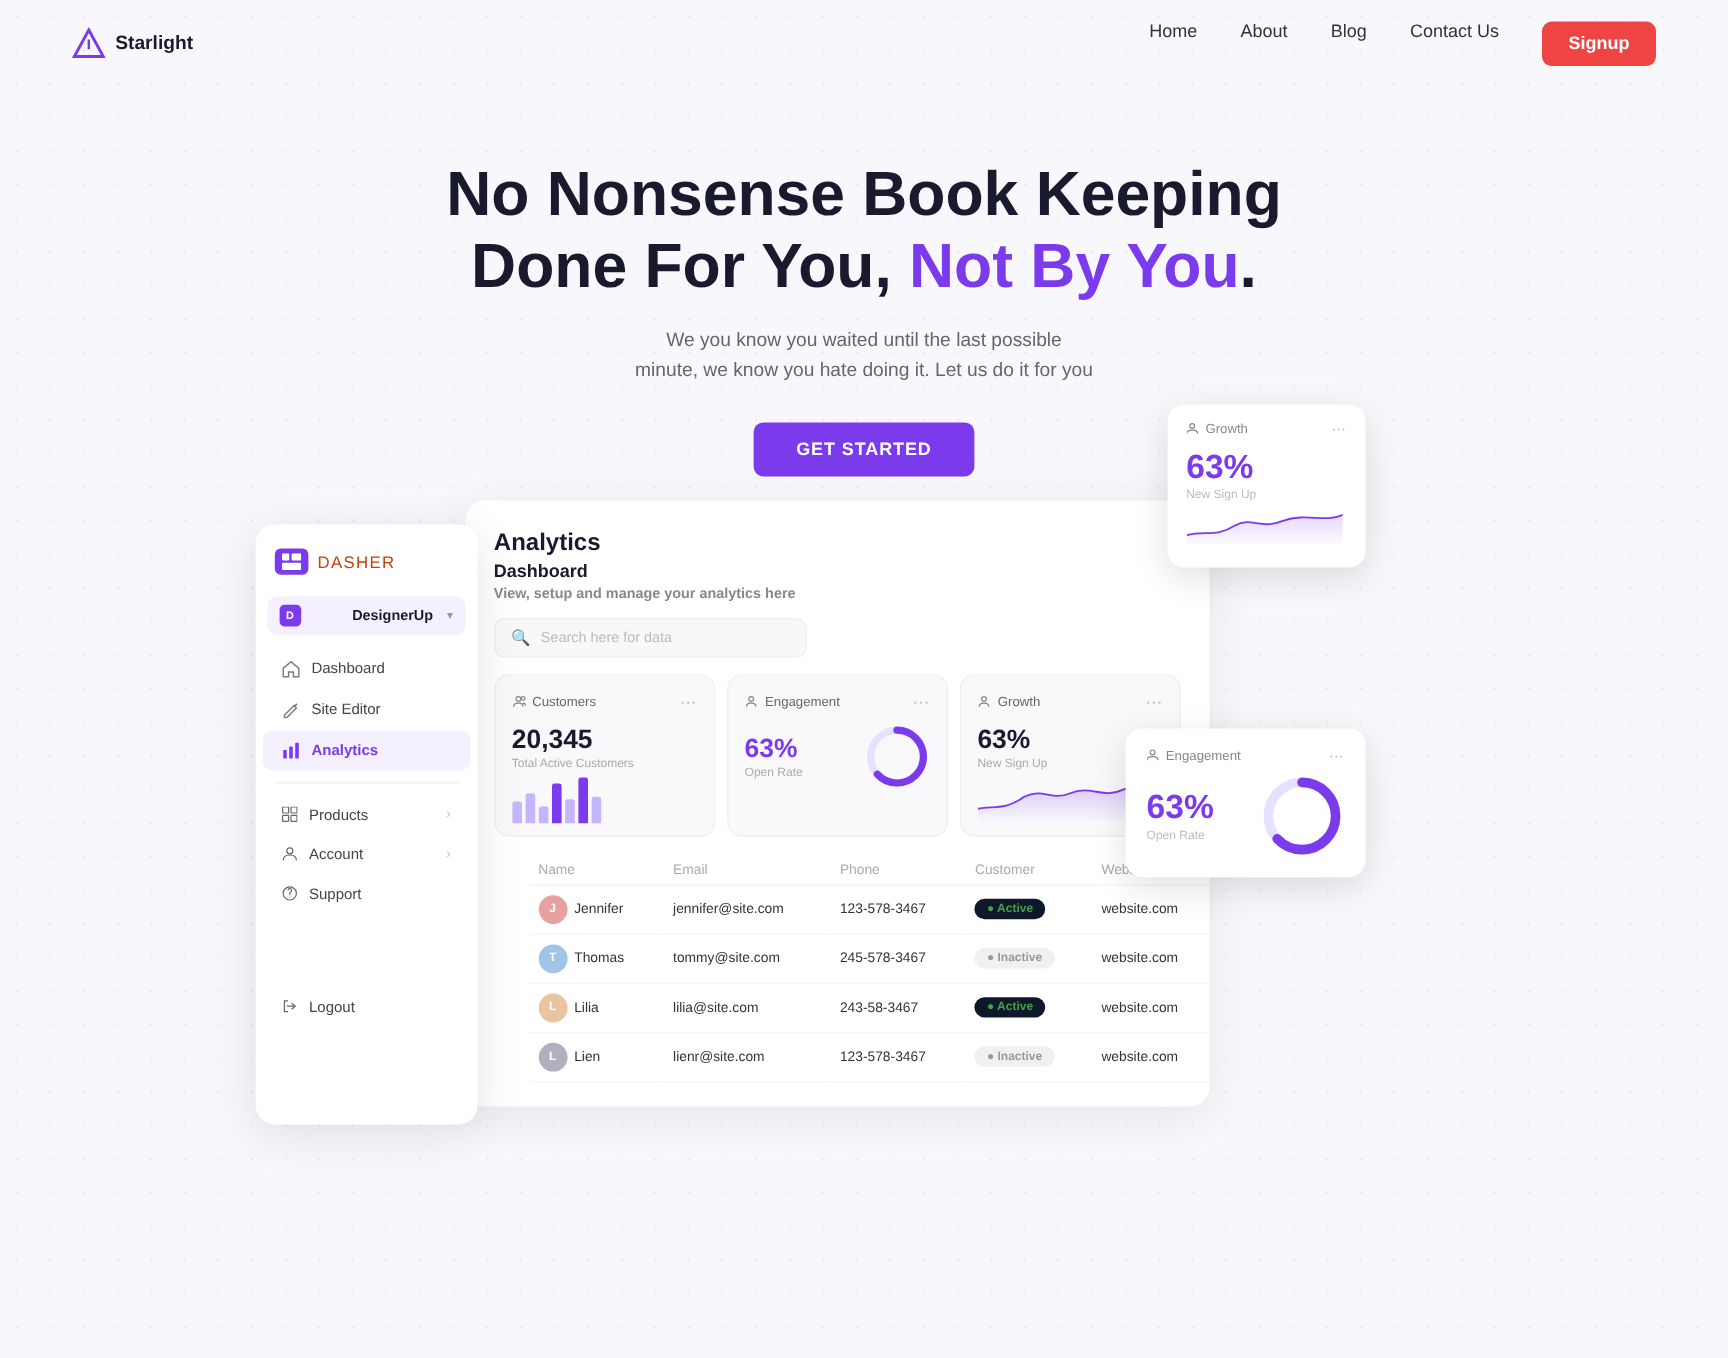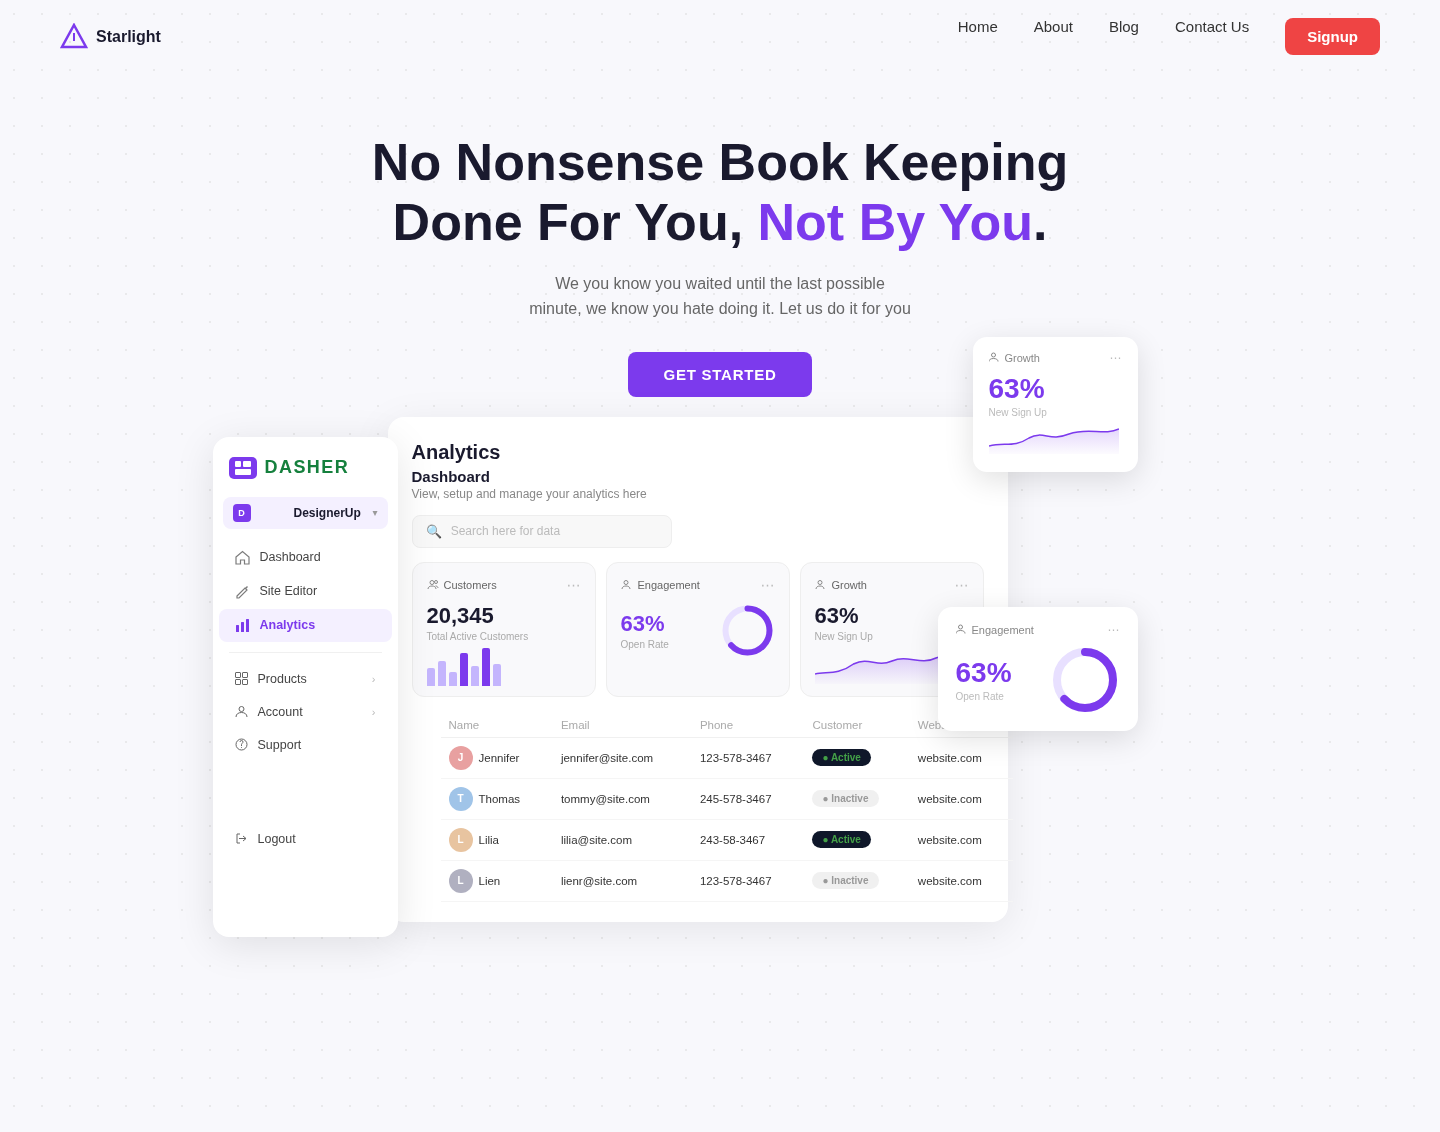--- a/index.html
+++ b/index.html
@@ -128,23 +128,23 @@
       background: #7c3aed;
       border-radius: 5px;
       display: flex;
       align-items: center;
       justify-content: center;
       color: #fff;
       font-size: 10px;
       font-weight: 700;
     }
     .sidebar-brand-name {
-      font-size: 18px;
-      font-weight: 700;
-      color: #15803d;
+      font-size: 14px;
+      font-weight: 400;
+      color: #c2410c;
       letter-spacing: 0.08em;
     }
     .sidebar-org {
       display: flex;
       align-items: center;
       justify-content: space-between;
       margin: 0 10px 12px;
       background: #f4f0ff;
       border-radius: 8px;
       padding: 7px 10px;
@@ -245,20 +245,21 @@
     .dashboard-title {
       font-size: 20px;
       font-weight: 700;
       color: #1a1a2e;
       margin-bottom: 4px;
     }
     .dashboard-subtitle {
       font-size: 12px;
       color: #888;
       margin-bottom: 4px;
+      font-weight: bold;
     }
     .dashboard-search {
       display: flex;
       align-items: center;
       gap: 8px;
       background: #f8f8f8;
       border-radius: 8px;
       padding: 8px 14px;
       margin: 14px 0 14px;
       width: 260px;

